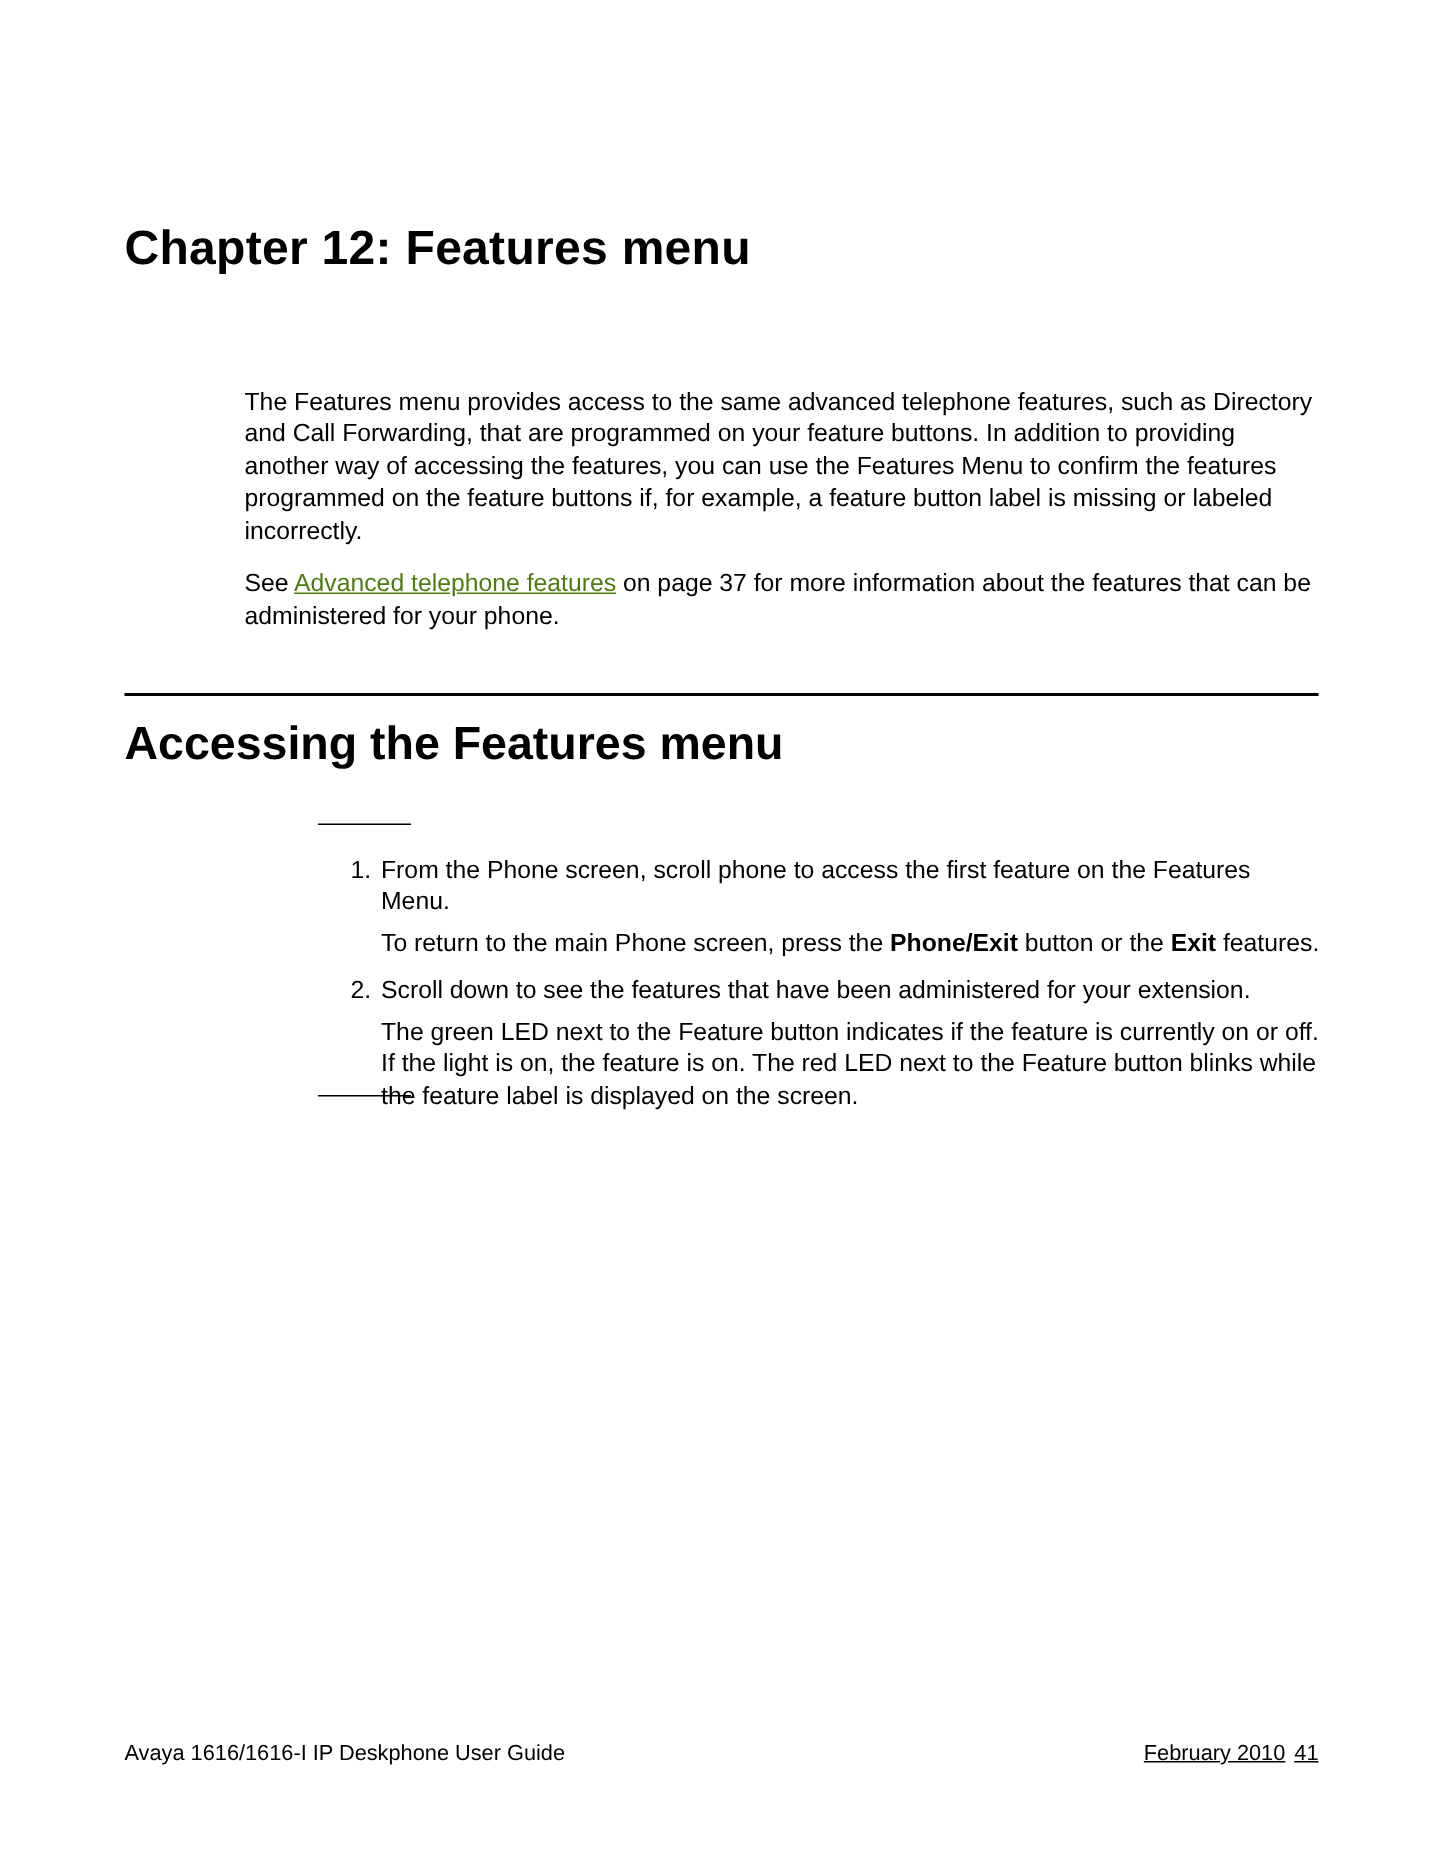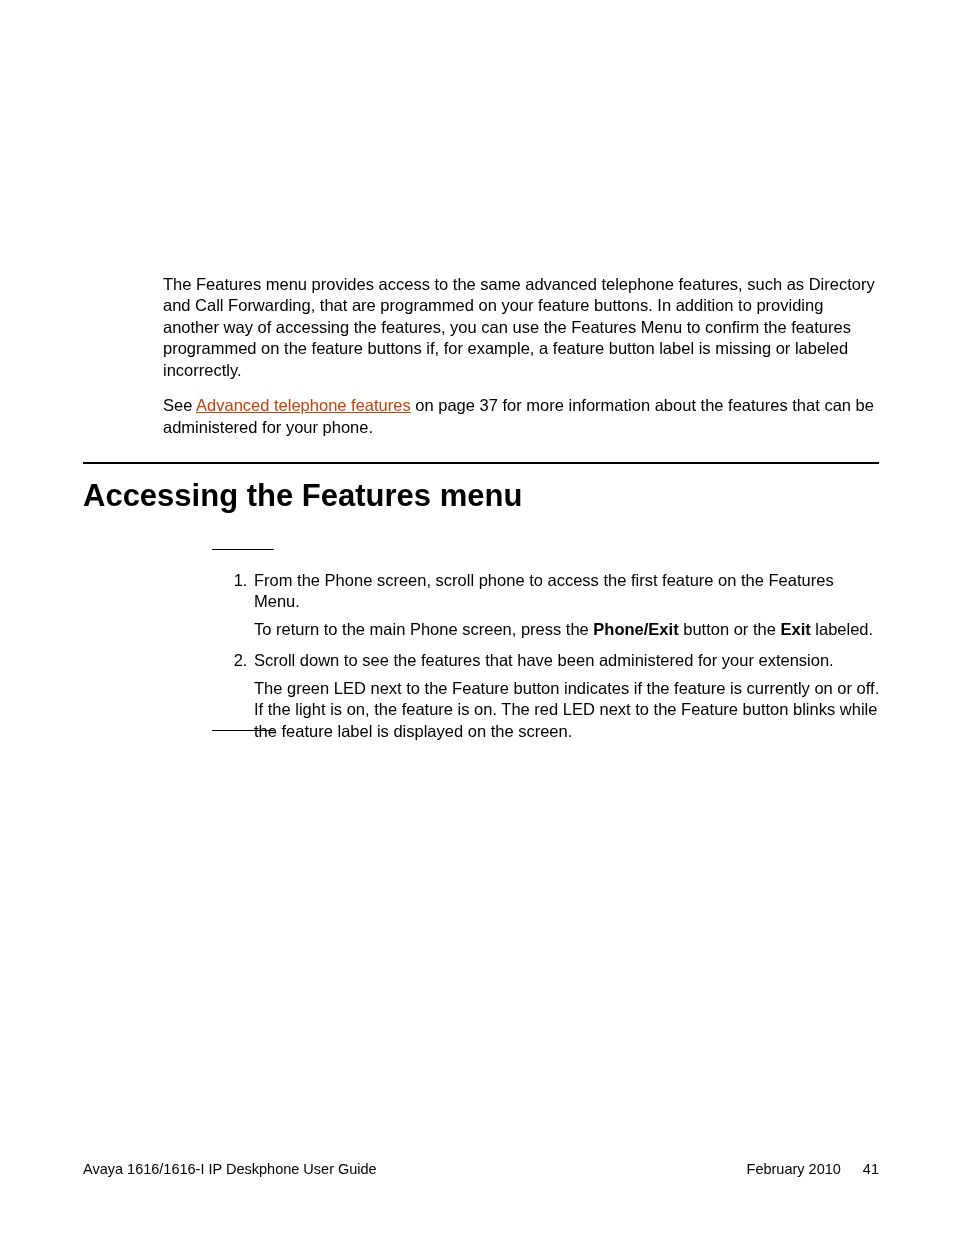--- a/index.html
+++ b/index.html
@@ -22,28 +22,28 @@
     position: absolute;
     left: 83px;
     top: 147px;
     font-size: 32px;
     font-weight: bold;
     letter-spacing: 0.2px;
   }
   .intro-block {
     position: absolute;
     left: 163px;
-    top: 274px;
+    top: 258px;
     width: 720px;
     font-size: 16.5px;
     line-height: 1.3;
   }
   .intro-block p { margin: 0 0 14px 0; }
   .link {
-    color: #c2410c;
+    color: #4d7c0f;
     text-decoration: underline;
   }
   .hr-top {
     position: absolute;
     left: 83px;
     top: 462px;
     width: 796px;
     border: none;
     border-top: 2px solid #000;
     margin: 0;
@@ -92,47 +92,48 @@
   .step-body { margin-top: 6px; }
   .footer {
     position: absolute;
     left: 83px;
     bottom: 58px;
     width: 796px;
     font-size: 14.5px;
     display: flex;
     justify-content: space-between;
   }
-  .footer-right { display: flex; gap: 22px; }
+  .footer-right { display: flex; gap: 6px; text-decoration: underline; }
   .bold { font-weight: bold; }
 </style>
 </head>
 <body>
 
 <div class="page">
 
+  <div class="chapter-title">Chapter 12: Features menu</div>
 
   <div class="intro-block">
     <p>The Features menu provides access to the same advanced telephone features, such as Directory and Call Forwarding, that are programmed on your feature buttons. In addition to providing another way of accessing the features, you can use the Features Menu to confirm the features programmed on the feature buttons if, for example, a feature button label is missing or labeled incorrectly.</p>
     <p>
       <span>See </span><a href="#" class="link">Advanced telephone features</a><span> on page 37 for more information about the features that can be administered for your phone.</span>
     </p>
   </div>
 
   <hr class="hr-top">
   <div class="section-title">Accessing the Features menu</div>
 
   <hr class="mark-top">
 
   <div class="steps">
     <ol>
       <li>
         <span>From the Phone screen, scroll phone to access the first feature on the Features Menu.</span>
         <div class="step-body">
-          <span>To return to the main Phone screen, press the </span><span class="bold">Phone/Exit</span><span> button or the </span><span class="bold">Exit</span><span> labeled.</span>
+          <span>To return to the main Phone screen, press the </span><span class="bold">Phone/Exit</span><span> button or the </span><span class="bold">Exit</span><span> features.</span>
         </div>
       </li>
       <li>
         <span>Scroll down to see the features that have been administered for your extension.</span>
         <div class="step-body">The green LED next to the Feature button indicates if the feature is currently on or off. If the light is on, the feature is on. The red LED next to the Feature button blinks while the feature label is displayed on the screen.</div>
       </li>
     </ol>
   </div>
 
   <hr class="mark-bottom">

